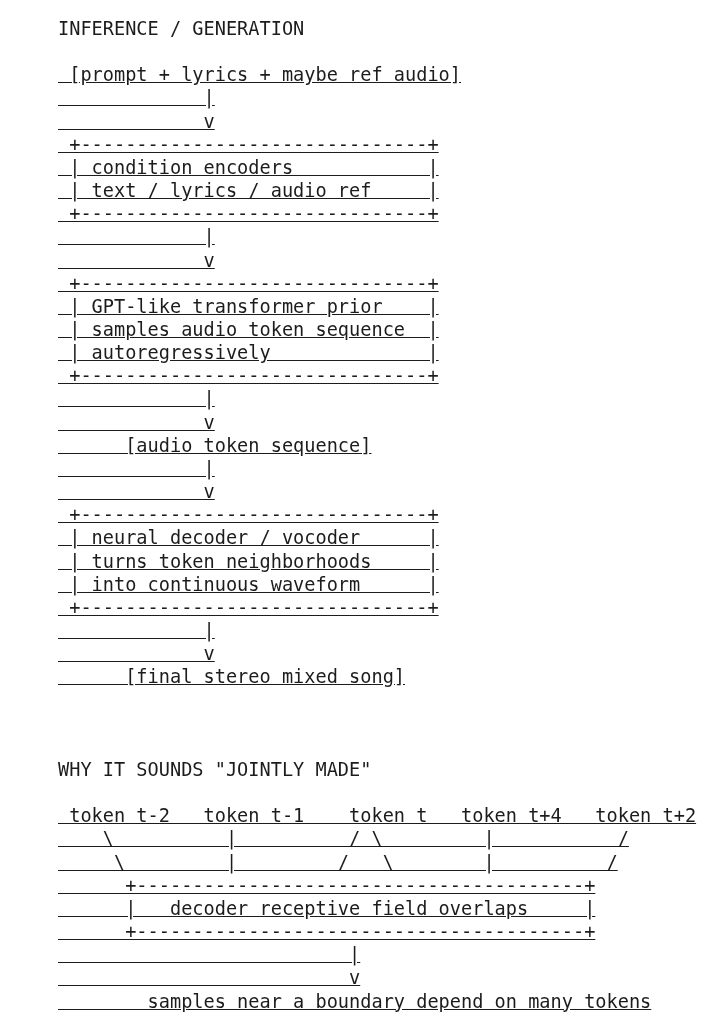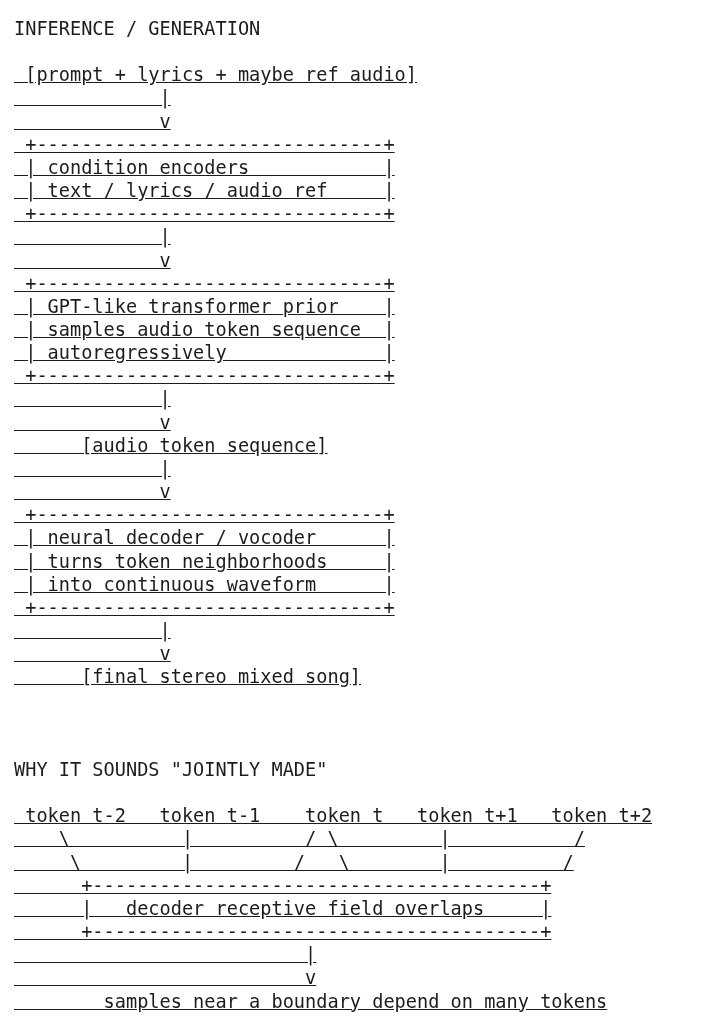--- a/index.html
+++ b/index.html
@@ -12,20 +12,21 @@
     background: #ffffff;
     color: #1c1c1c;
     font-family: "DejaVu Sans Mono", "Liberation Mono", monospace;
     font-size: 18.6px;
     line-height: 23.15px;
     overflow: hidden;
   }
   main {
     box-sizing: border-box;
     padding: 17px 0 0 14px;
+    margin-left: 44px;
   }
   .section-title {
     font-family: inherit;
     font-size: 18.6px;
     font-weight: normal;
     letter-spacing: 0;
     margin: 0 0 23.15px 0;
     white-space: pre;
   }
   pre.art {
@@ -71,21 +72,21 @@
  | turns token neighborhoods     |
  | into continuous waveform      |
  +-------------------------------+
              |
              v
       [final stereo mixed song]</pre>
   </section>
 
   <section data-name="why-jointly-made-section">
     <h2 class="section-title" data-name="why-section-title">WHY IT SOUNDS "JOINTLY MADE"</h2>
-    <pre class="art" data-name="token-overlap-ascii-art"> token t-2   token t-1    token t   token t+1   token t+2
+    <pre class="art" data-name="token-overlap-ascii-art"> token t-2   token t-1    token t   token t+4   token t+2
     \          |          / \         |           /
      \         |         /   \        |          /
       +----------------------------------------+
       |   decoder receptive field overlaps     |
       +----------------------------------------+
                           |
                           v
         samples near a boundary depend on many tokens</pre>
   </section>
 </main>

